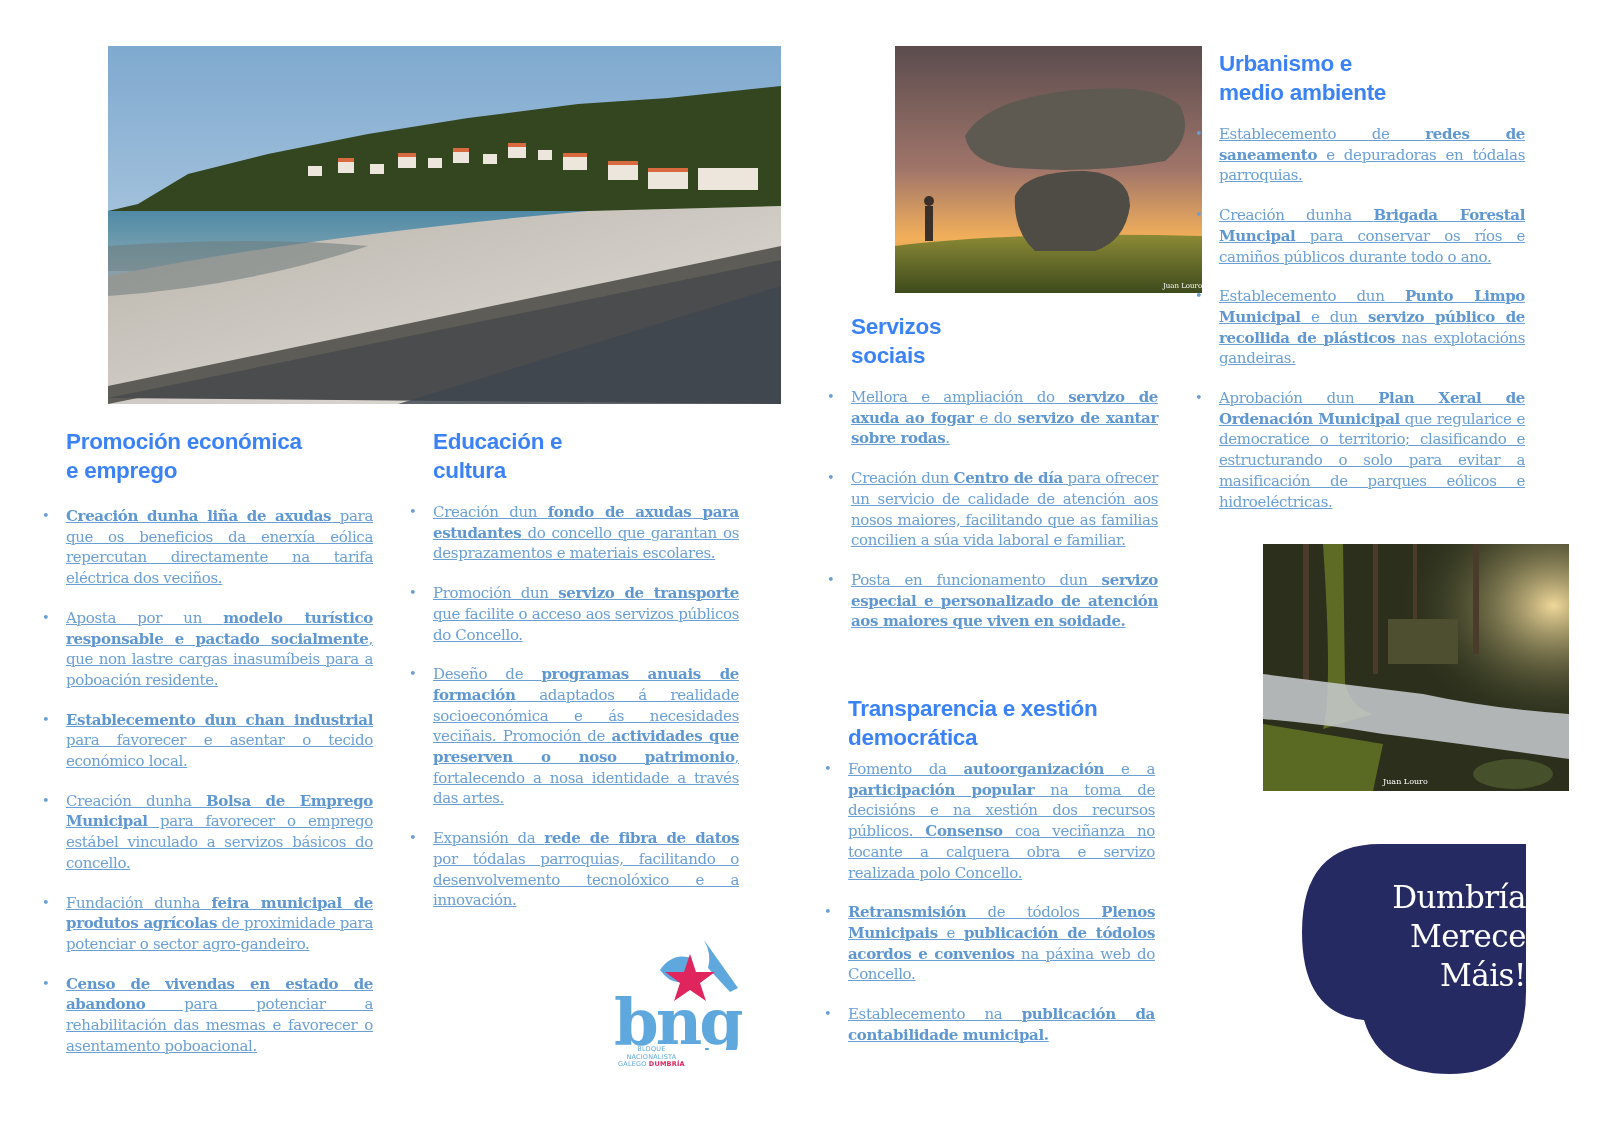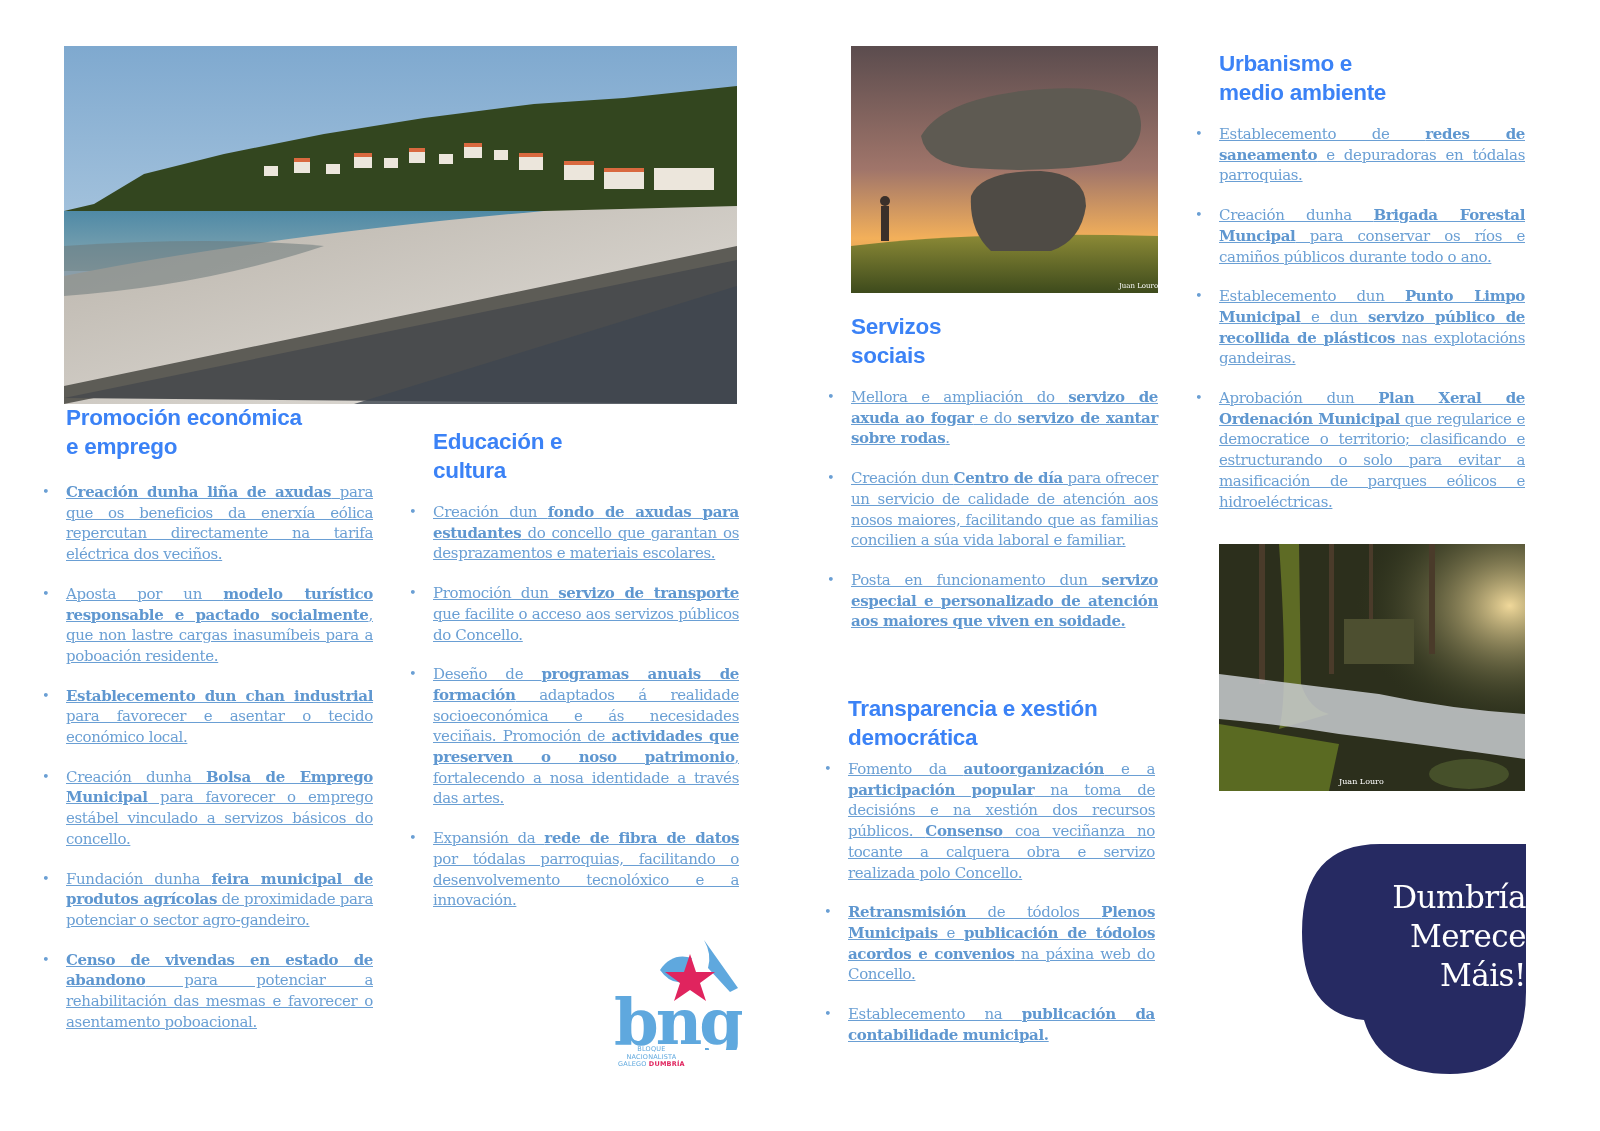--- a/index.html
+++ b/index.html
@@ -1,19 +1,19 @@
 <!DOCTYPE html>
 <html><head>
 <meta charset="utf-8">
 <style>
   * { box-sizing: border-box; margin: 0; padding: 0; }
   html, body { width: 1600px; height: 1131px; background: #ffffff; overflow: hidden; }
   body { position: relative; font-family: "DejaVu Serif", "Liberation Serif", serif; }
 
-  .photo { position: absolute; overflow: hidden; }
+  .photo { position: absolute; overflow: hidden; margin-left: 44px; }
   .photo svg { width: 100%; height: 100%; display: block; }
 
   .section { position: absolute; }
   .heading {
     color: #3b82f6;
     font-family: Liberation Sans, sans-serif;
     font-weight: bold;
     font-size: 22.5px;
     line-height: 29px;
     letter-spacing: -0.3px;
@@ -155,21 +155,21 @@
     </g>
     <path d="M60 0 L80 0 L82 140 Q90 165 110 170 L60 185 Q70 150 60 0 Z" fill="#5e6b25"></path>
     <rect x="125" y="75" width="70" height="45" fill="#4d4f30"></rect>
     <path d="M0 130 Q80 140 160 150 Q230 165 306 170 L306 215 Q200 200 120 190 Q60 180 0 175 Z" fill="#c9ccd0" opacity="0.85"></path>
     <path d="M0 180 L120 200 L110 247 L0 247 Z" fill="#5a6a22"></path>
     <ellipse cx="250" cy="230" rx="40" ry="15" fill="#46502a"></ellipse>
     <text x="120" y="240" font-family="DejaVu Serif, serif" font-size="8" fill="#ffffff">Juan Louro</text>
   </svg>
 </div>
 
-<div class="section" style="left:66px;top:403px;width:307px;">
+<div class="section" style="left:66px;top:427px;width:307px;">
   <h2 class="heading">
     <span>Promoción económica</span><br>
     <span>e emprego</span>
   </h2>
   <ul class="items" style="margin-top:21px;">
       <li><b>Creación dunha liña de axudas</b><span> para que os beneficios da enerxía eólica repercutan directamente na tarifa eléctrica dos veciños.</span></li>
       <li><span>Aposta por un </span><b>modelo turístico responsable e pactado socialmente</b><span>, que non lastre cargas inasumíbeis para a poboación residente.</span></li>
       <li><b>Establecemento dun chan industrial</b><span> para favorecer e asentar o tecido económico local.</span></li>
       <li><span>Creación dunha </span><b>Bolsa de Emprego Municipal</b><span> para favorecer o emprego estábel vinculado a servizos básicos do concello.</span></li>
       <li><span>Fundación dunha </span><b>feira municipal de produtos agrícolas</b><span> de proximidade para potenciar o sector agro-gandeiro.</span></li>

